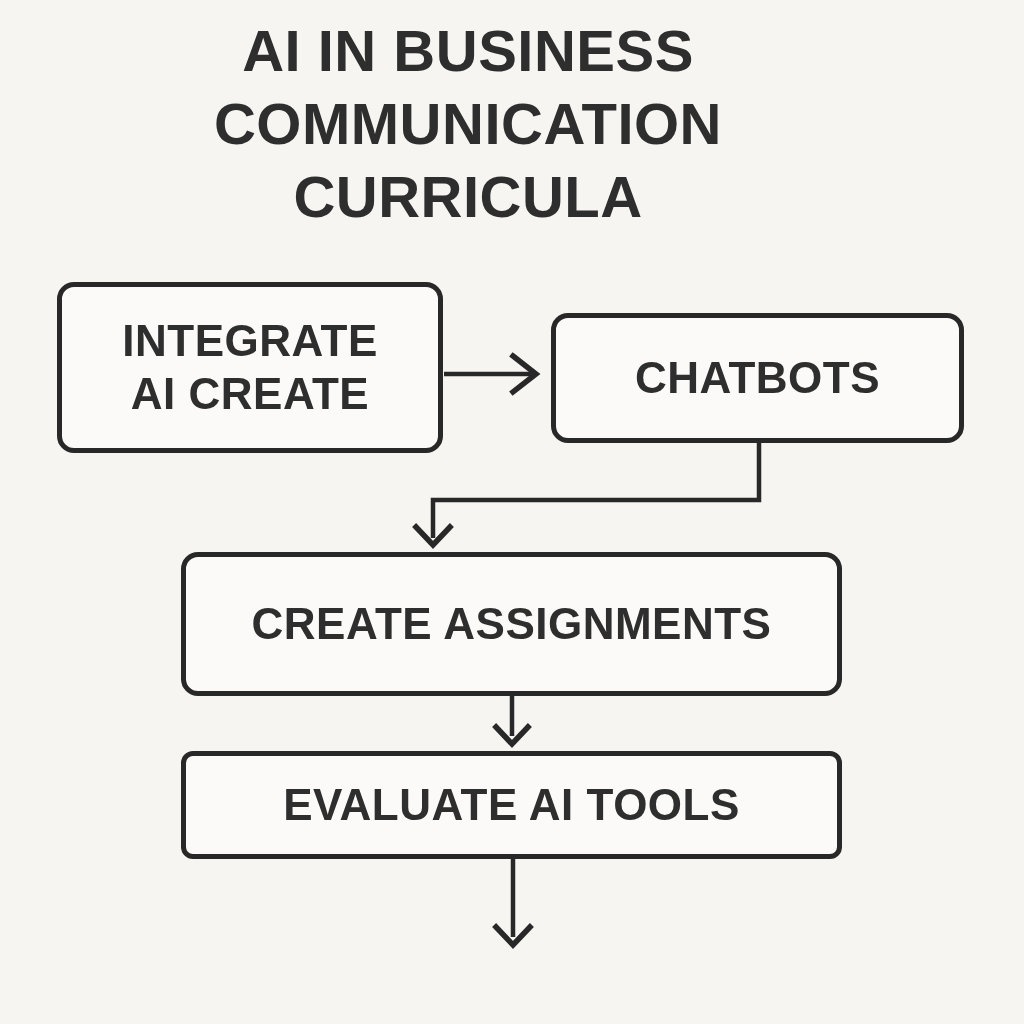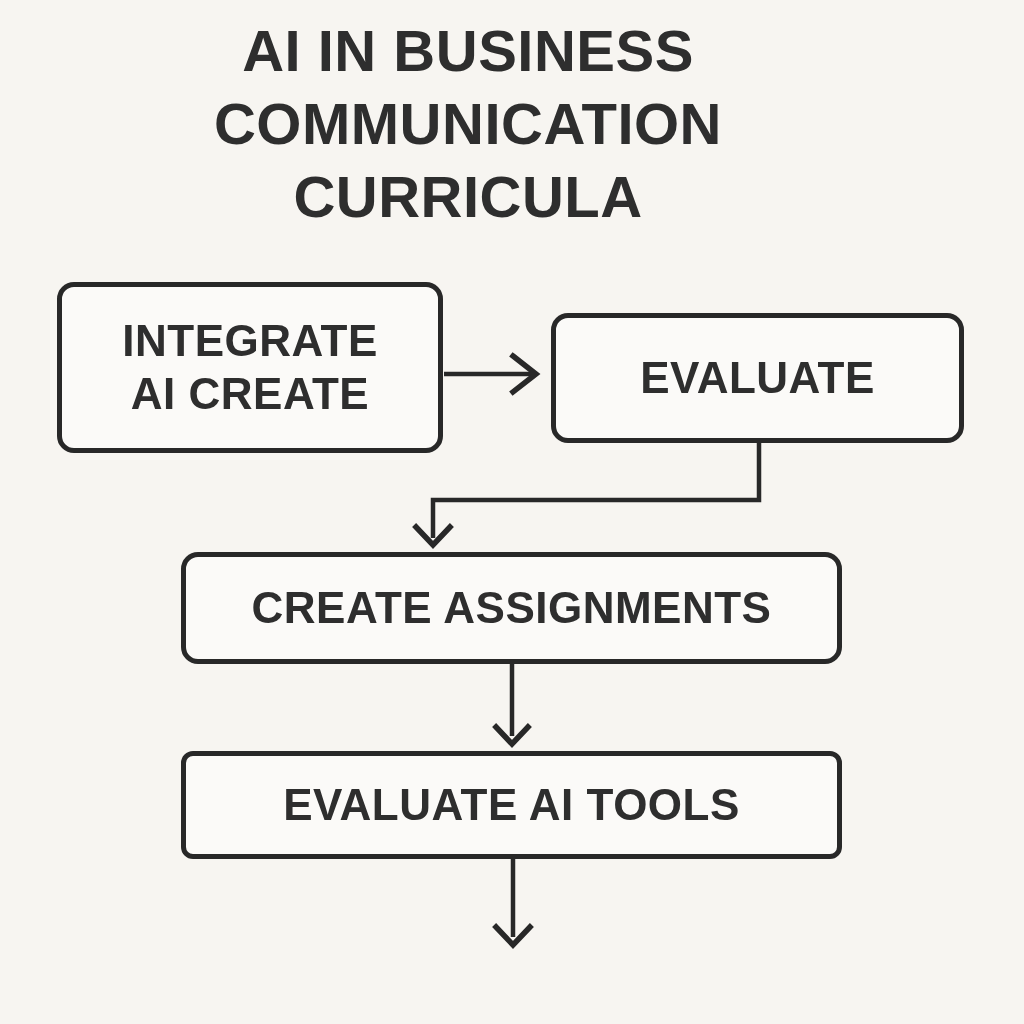--- a/index.html
+++ b/index.html
@@ -41,21 +41,21 @@
     text-align: center;
     font-size: 44px;
     line-height: 1.2;
     font-weight: 800;
     letter-spacing: 0.5px;
     color: #2e2e2e;
     white-space: pre-line;
   }
   .node-integrate { left: 57px;  top: 282px; width: 386px; height: 171px; }
   .node-chatbots  { left: 551px; top: 313px; width: 413px; height: 130px; }
-  .node-create    { left: 181px; top: 552px; width: 661px; height: 112px; }
+  .node-create    { left: 181px; top: 552px; width: 661px; height: 144px; }
   .node-evaluate  { left: 181px; top: 751px; width: 661px; height: 108px; border-radius: 12px; }
   .arrows {
     position: absolute;
     left: 0;
     top: 0;
     width: 1024px;
     height: 1024px;
     pointer-events: none;
   }
   .edge-line {
@@ -99,21 +99,21 @@
       <polyline class="edge-head" points="496,927 513,945 530,927"></polyline>
     </g>
   </svg>
 
   <div class="node node-integrate">
     <span>INTEGRATE
 AI CREATE</span>
   </div>
 
   <div class="node node-chatbots">
-    <span>EVALUATE</span>
+    <span>CHATBOTS</span>
   </div>
 
   <div class="node node-create">
     <span>CREATE ASSIGNMENTS</span>
   </div>
 
   <div class="node node-evaluate">
     <span>EVALUATE AI TOOLS</span>
   </div>
 

